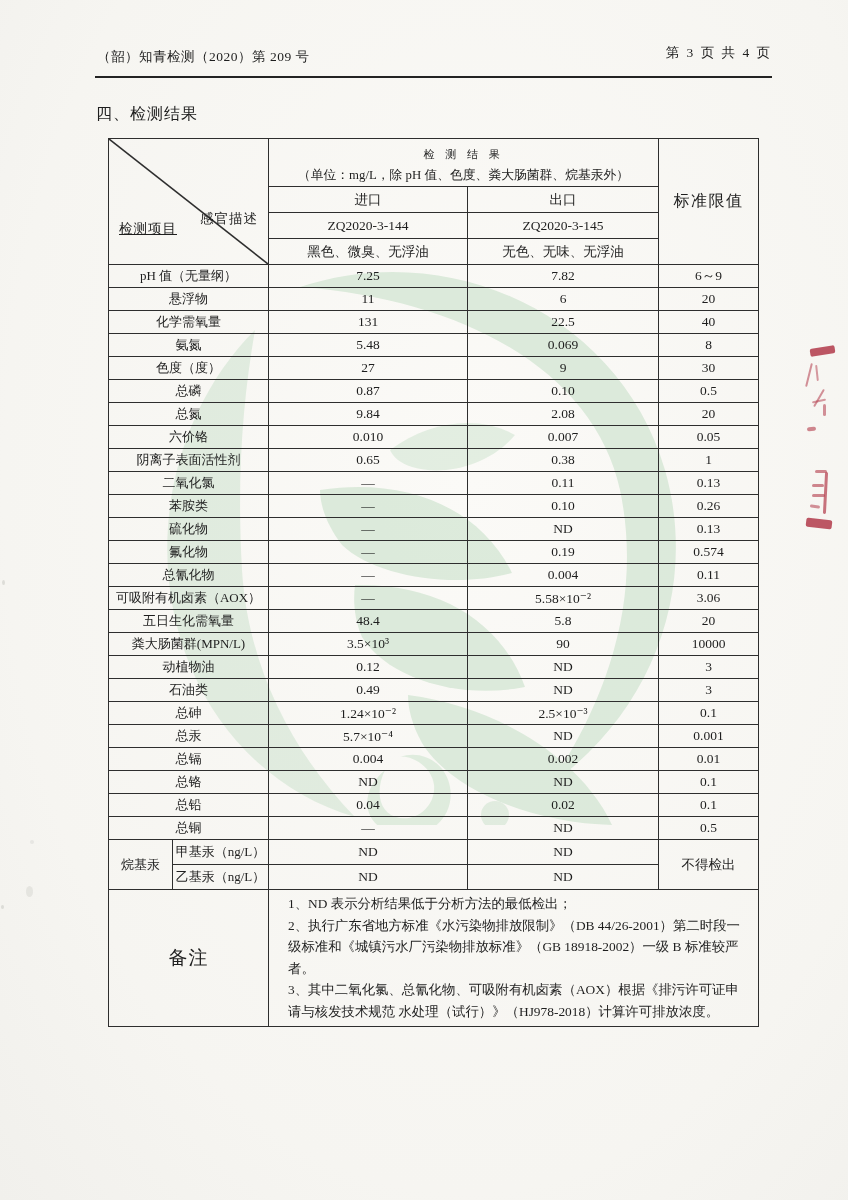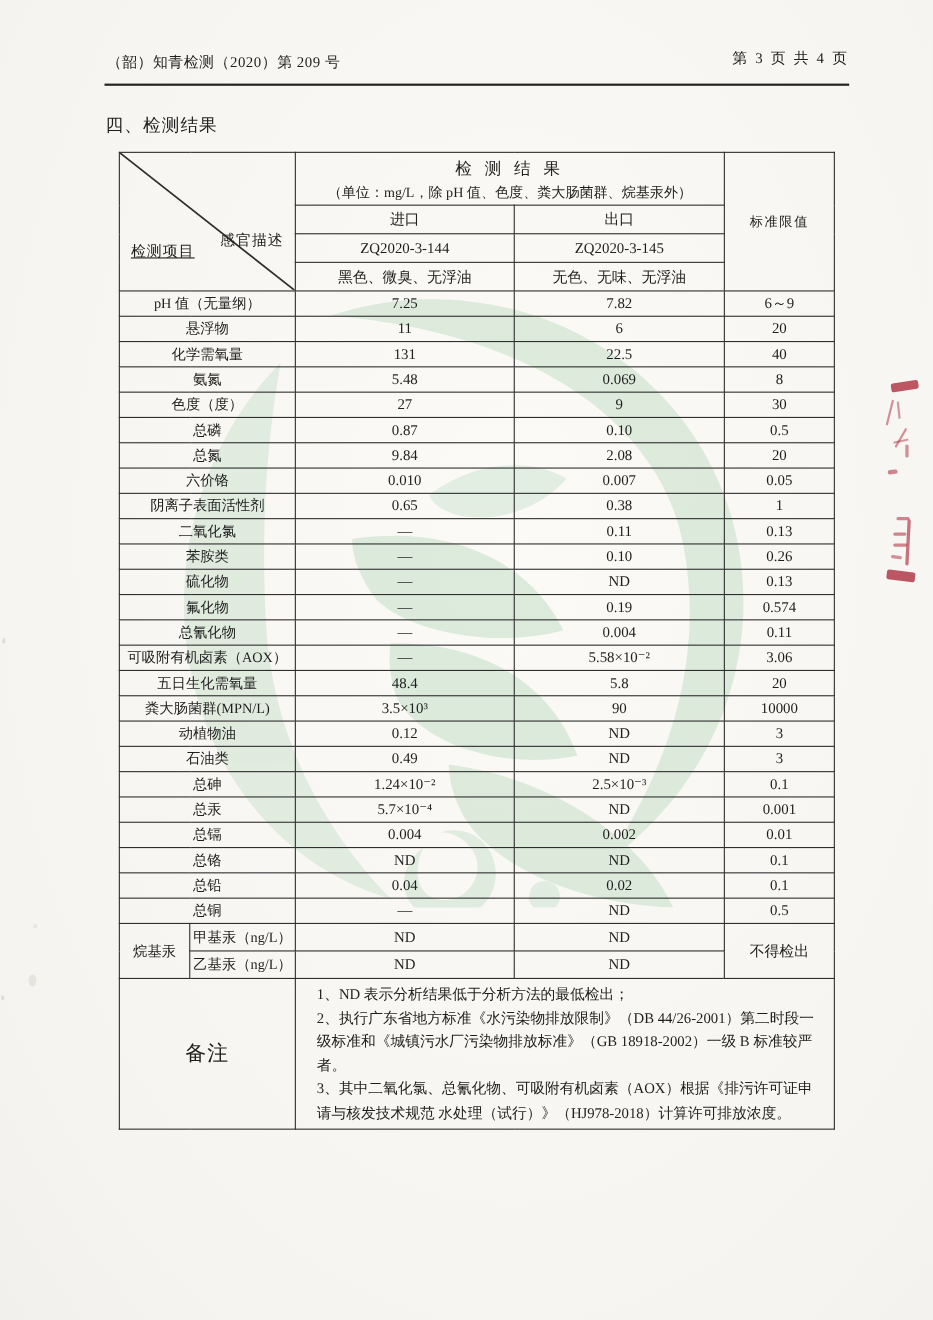--- a/index.html
+++ b/index.html
@@ -35,23 +35,23 @@
   tr.data-row{height:23px;}
   tr.hg-row2{height:26px;}
   tr.hg-mercury{height:25px;}
   td.item{font-size:13px;}
   
   td.corner{position:relative;}
   .corner svg{position:absolute;left:0;top:0;width:100%;height:100%;}
   .corner-top{position:absolute;right:10px;top:32px;font-size:13.5px;letter-spacing:1px;margin-top:39px;}
   .corner-bottom{position:absolute;left:10px;bottom:26px;font-size:13.5px;letter-spacing:1px;text-decoration:underline;}
   
-  .res-title{font-size:15px;letter-spacing:4px;line-height:22px;padding-top:3px;}
+  .res-title{font-size:11px;letter-spacing:4px;line-height:22px;padding-top:3px;}
   .res-unit{font-size:12.8px;line-height:20px;letter-spacing:0;}
-  td.limit-head{font-size:12px;letter-spacing:1.5px;text-align:center;}
+  td.limit-head{font-size:16px;letter-spacing:1.5px;text-align:center;}
   
   tr.remarks-row{height:132px;}
   td.remarks-label{font-size:19px;letter-spacing:1px;}
   td.remarks-cell{text-align:left;white-space:normal;vertical-align:top;padding:3px 8px 3px 19px;}
   .remark-line{font-size:13.4px;line-height:21.6px;}
   
   .red-marks{position:absolute;left:0;top:0;width:848px;height:1200px;z-index:2;pointer-events:none;}
   .rm{position:absolute;background:#b23a4a;border-radius:2px;}
   
   .speck{position:absolute;background:#c8c8c2;border-radius:50%;opacity:.55;}

